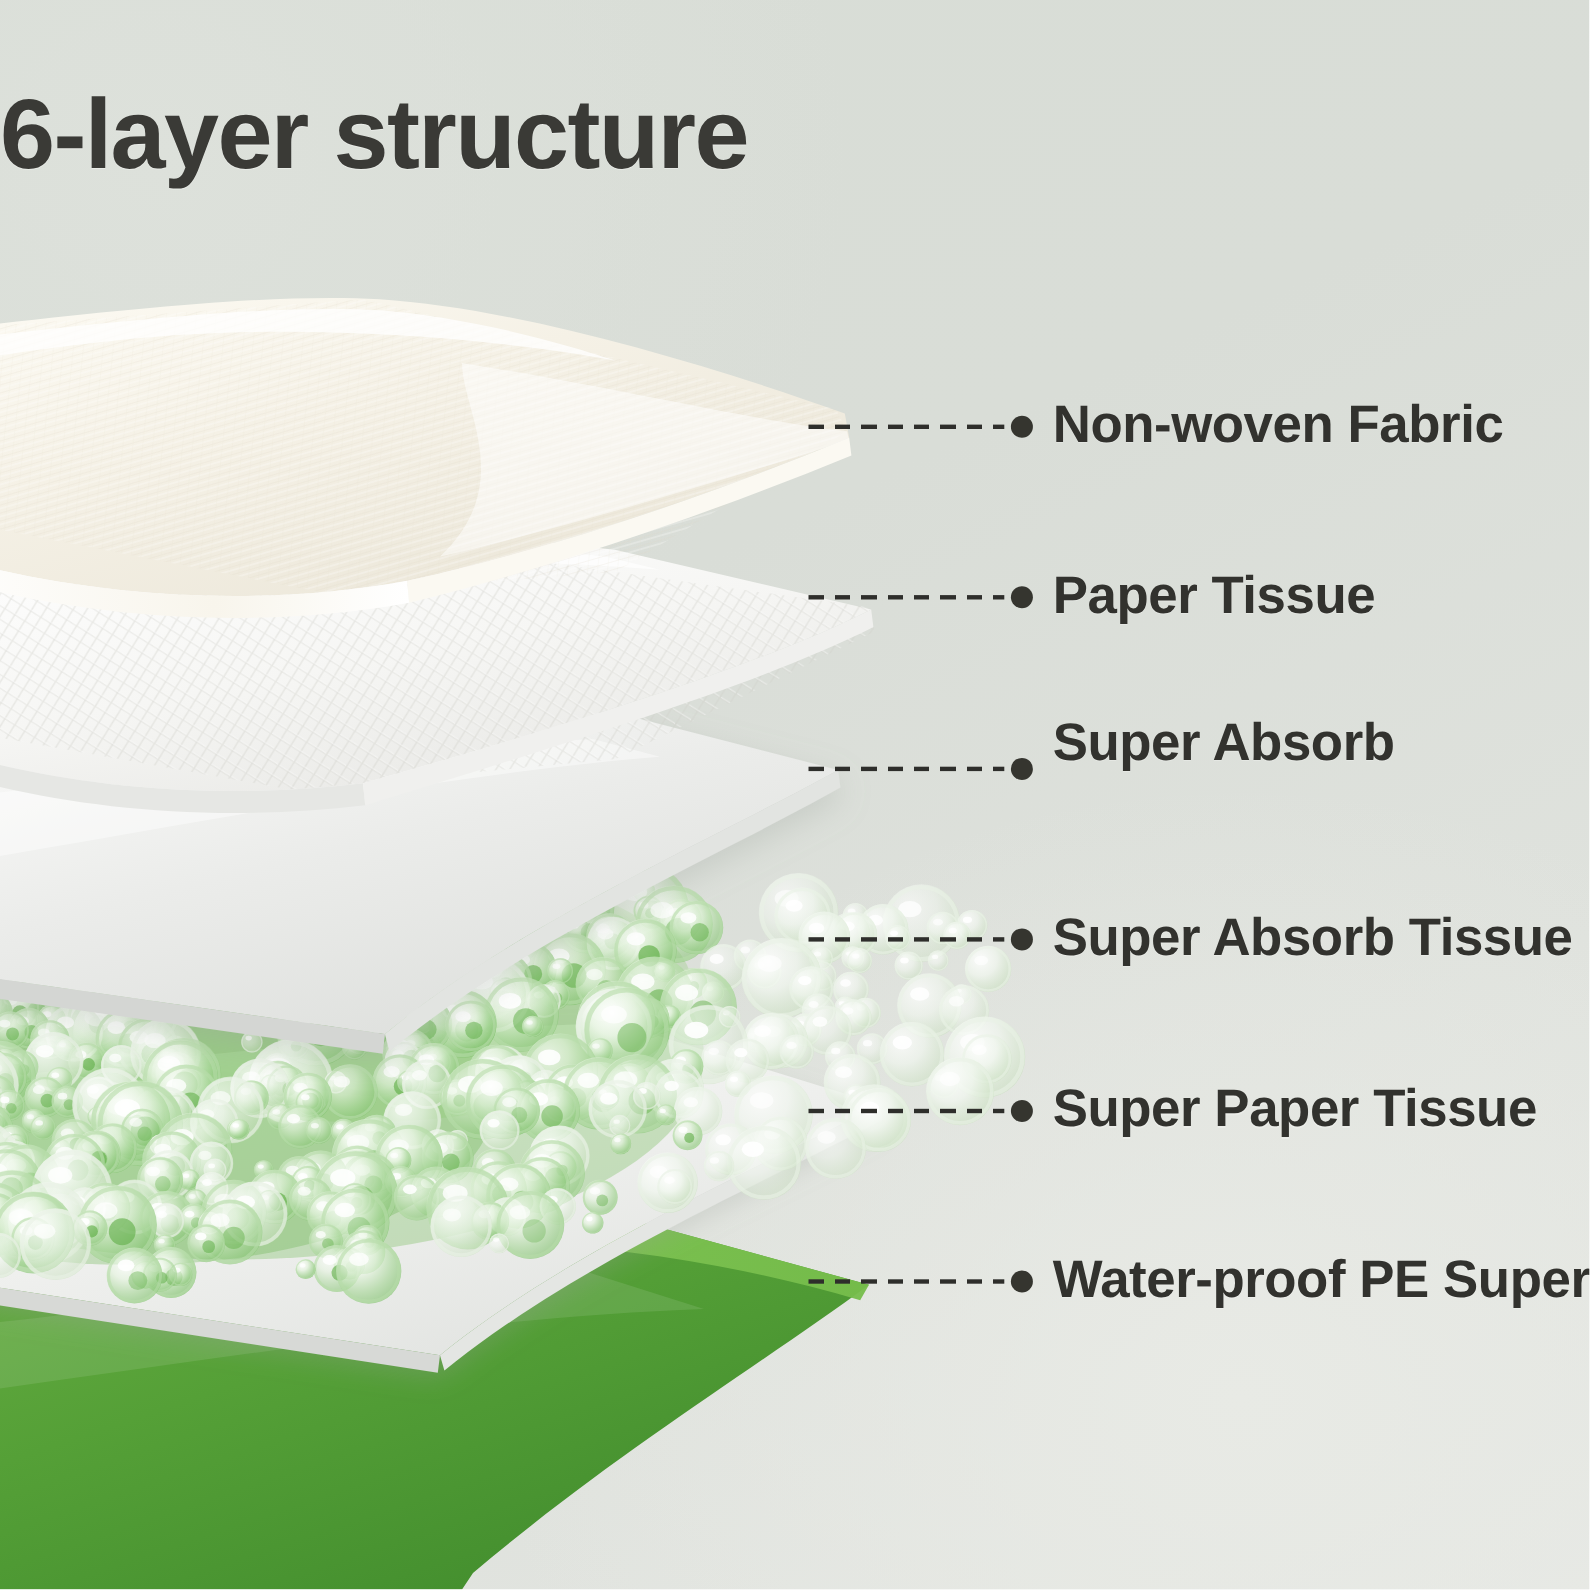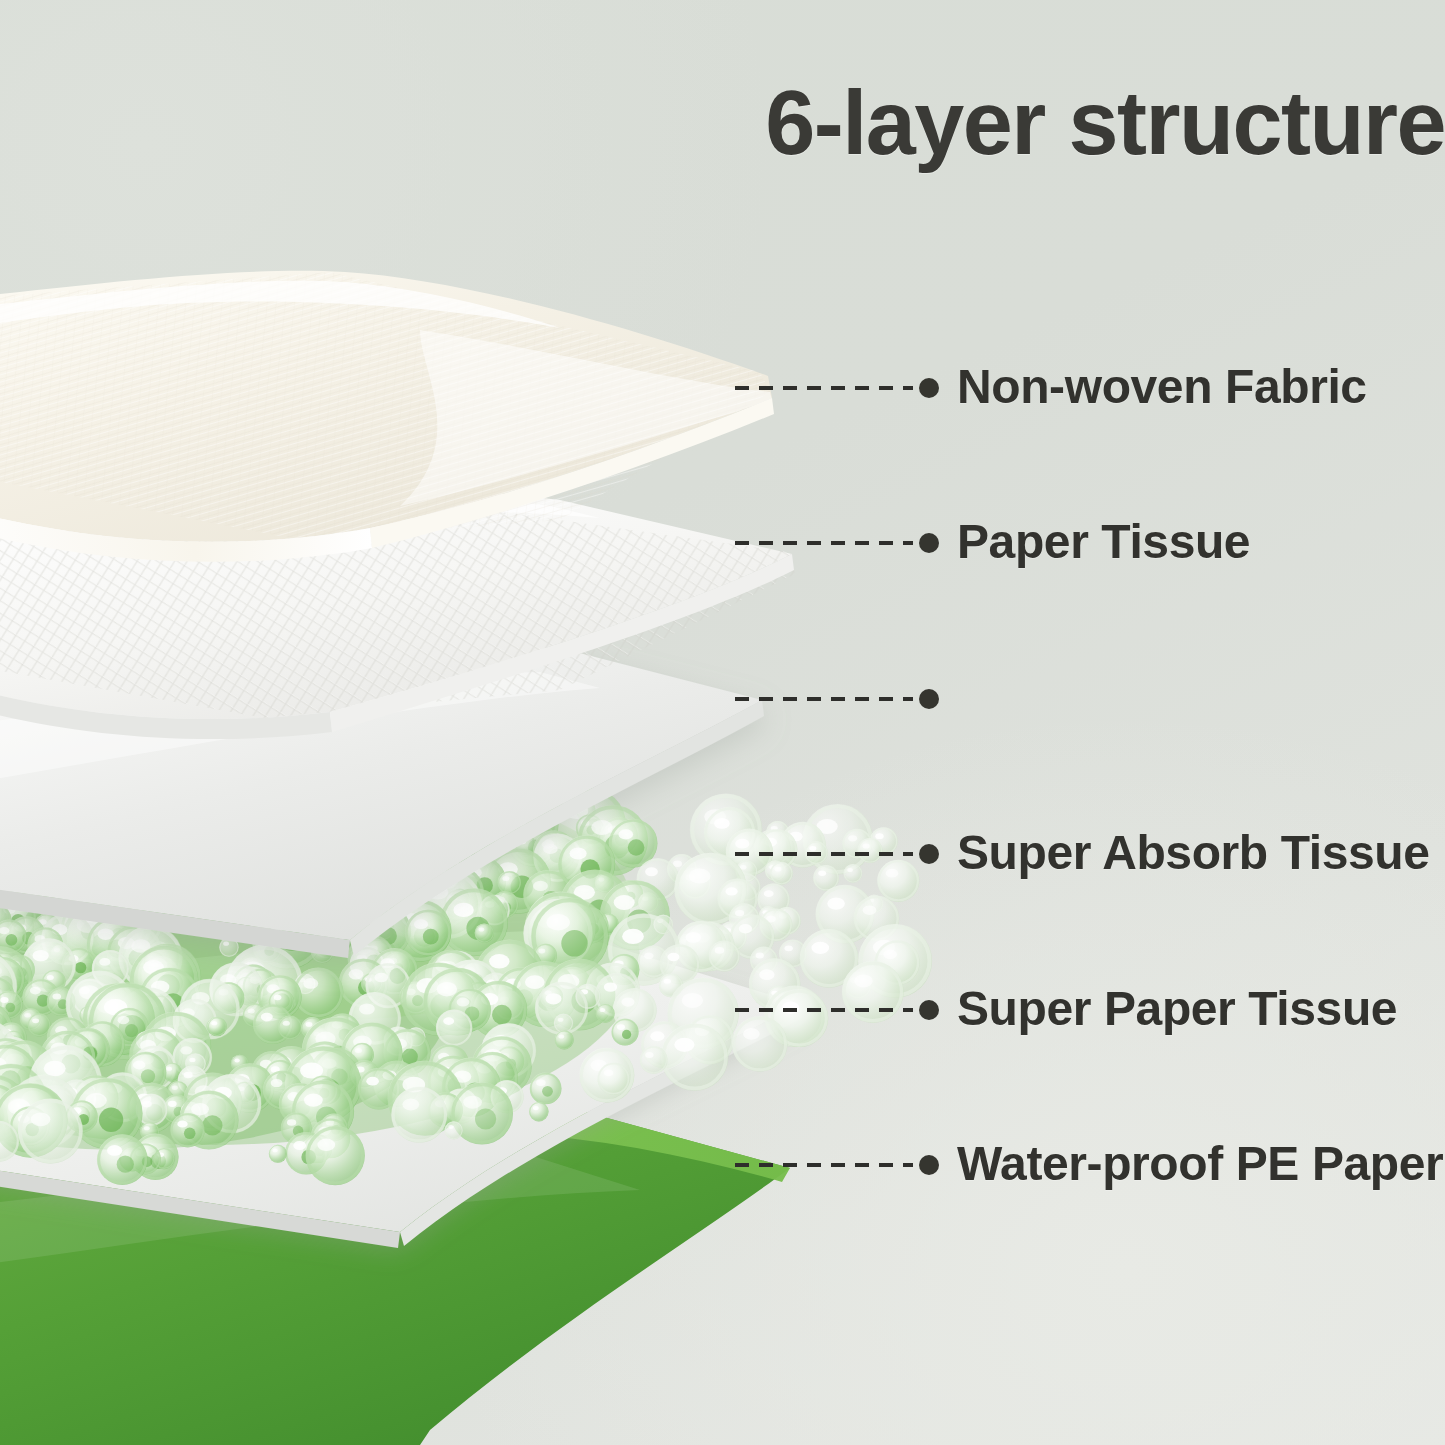--- a/index.html
+++ b/index.html
@@ -23,21 +23,21 @@
       linear-gradient(155deg, #d8ddd6 0%, #d9ddd7 38%, #dfe2dd 72%, #e6e8e4 100%);
     overflow: hidden;
   }
 
   
   #title {
     position: absolute;
     left: 0;
     top: 78px;
     width: 1445px;
-    text-align: right;
+    text-align: left;
     font-size: 90px;
     font-weight: 700;
     letter-spacing: -1.5px;
     color: #3a3a36;
     line-height: 1;
     white-space: nowrap;
     text-shadow: 0 1px 0 rgba(255,255,255,0.35);
   }
 
   
@@ -2155,34 +2155,34 @@
 
   <div class="callout" style="left:735px; top:543px;">
     <div class="dash"></div>
     <div class="dot"></div>
     <div class="callout-label single">Paper Tissue</div>
   </div>
 
   <div class="callout" style="left:735px; top:699px;">
     <div class="dash"></div>
     <div class="dot"></div>
-    <div class="callout-label double"><br></div>
+    <div class="callout-label double"><span>Super Absorb</span><br></div>
   </div>
 
   <div class="callout" style="left:735px; top:854px;">
     <div class="dash"></div>
     <div class="dot"></div>
     <div class="callout-label single">Super Absorb Tissue</div>
   </div>
 
   <div class="callout" style="left:735px; top:1010px;">
     <div class="dash"></div>
     <div class="dot"></div>
     <div class="callout-label single">Super Paper Tissue</div>
   </div>
 
   <div class="callout" style="left:735px; top:1165px;">
     <div class="dash"></div>
     <div class="dot"></div>
-    <div class="callout-label single">Water-proof PE Paper</div>
+    <div class="callout-label single">Water-proof PE Super</div>
   </div>
 
 </div>
 
 </body></html>

